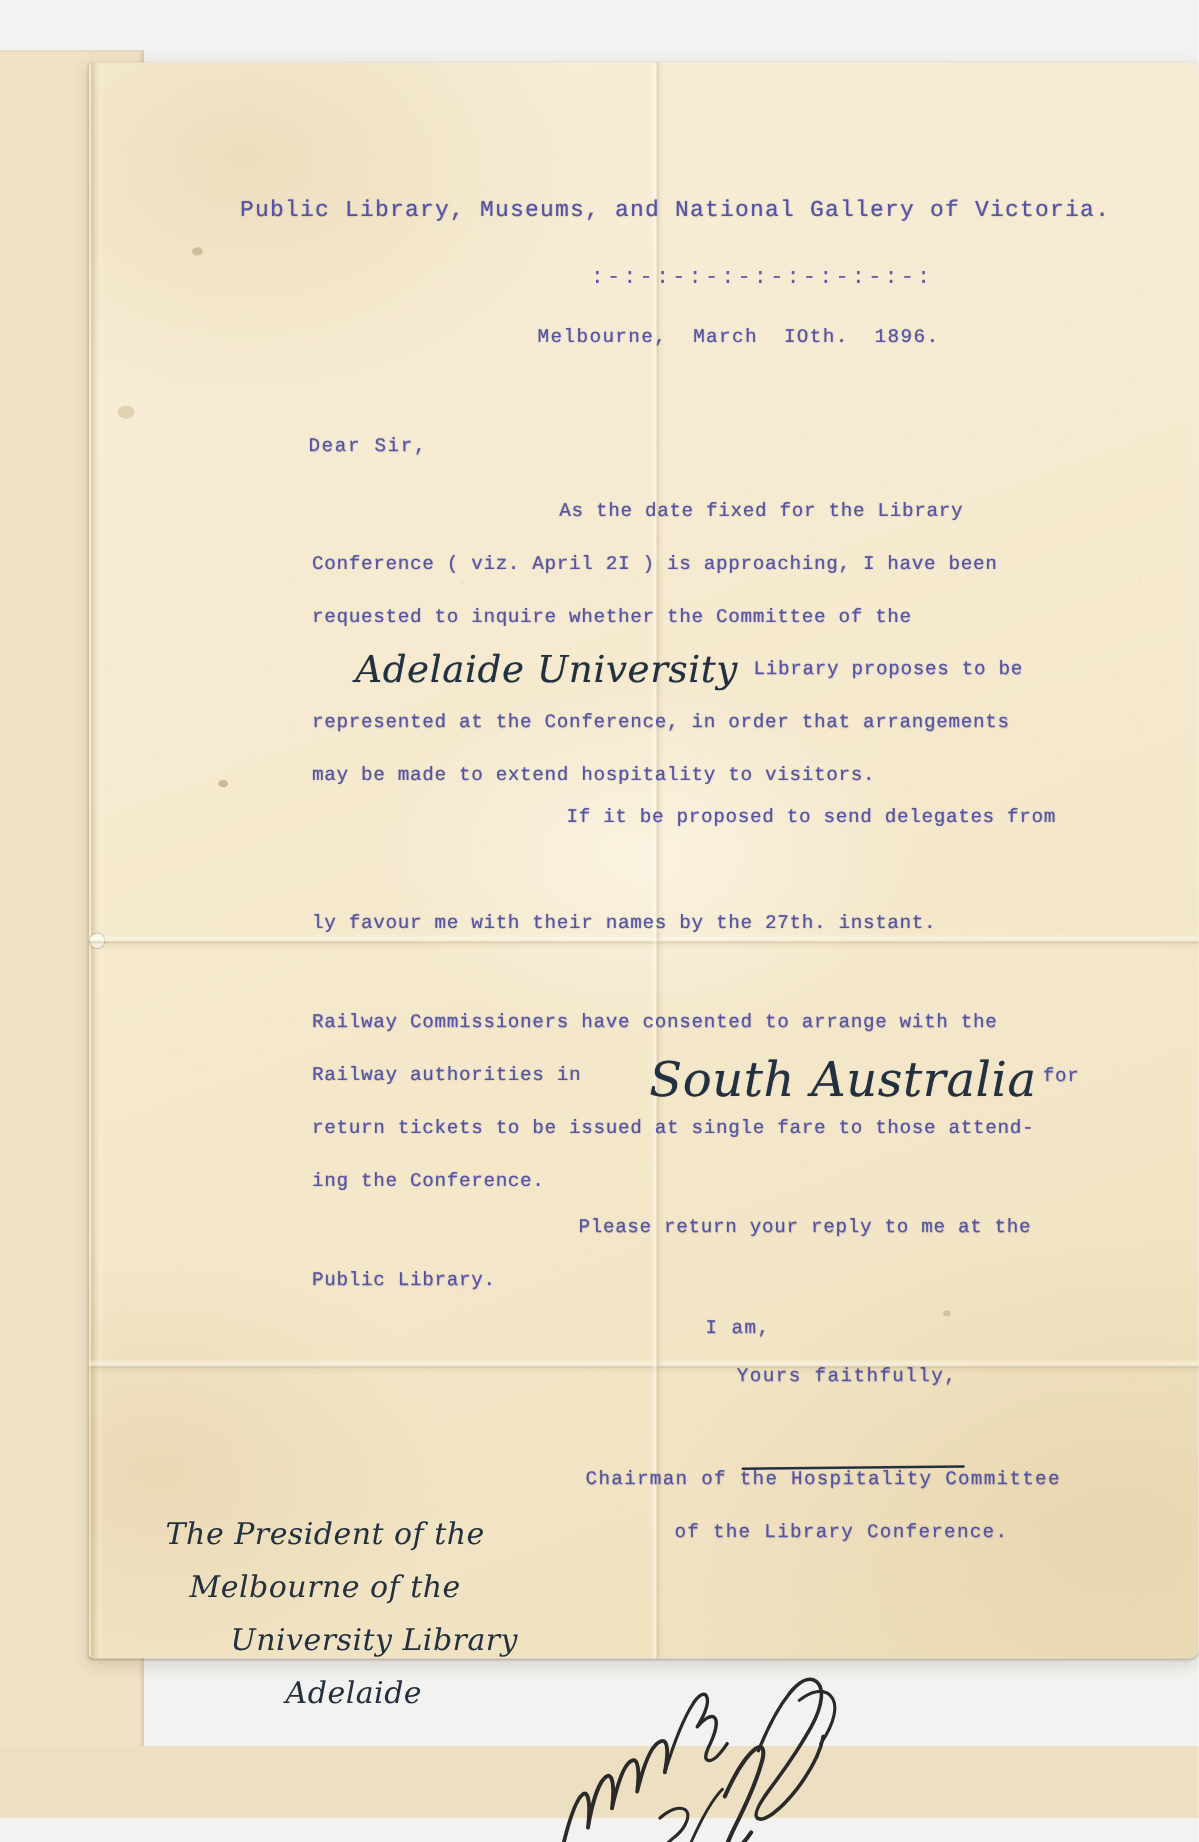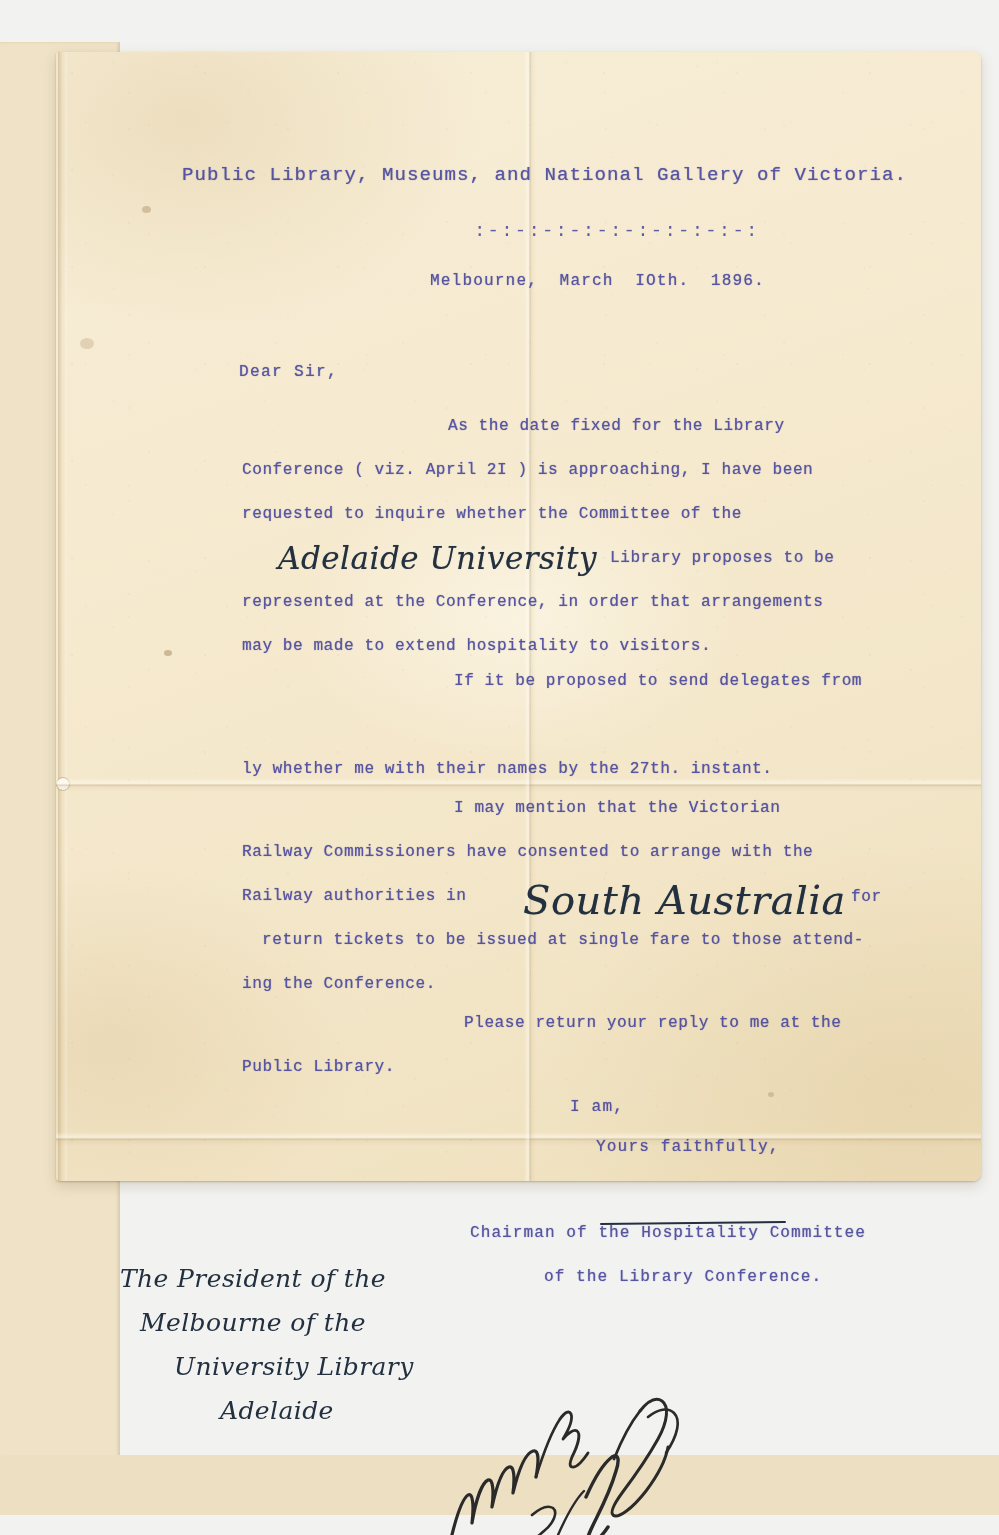--- a/index.html
+++ b/index.html
@@ -37,24 +37,24 @@
     left: 0px;
     top: 1455px;
     width: 999px;
     height: 60px;
     background: #eddfc2;
   }
 
   
   #letter-sheet {
     position: absolute;
-    left: 56px;
+    left: 74px;
     top: 52px;
     width: 925px;
-    height: 1129px;
+    height: 1330px;
     border-radius: 3px 6px 8px 4px;
     background:
       radial-gradient(ellipse 420px 300px at 14% 6%,  rgba(214,186,136,.30), rgba(214,186,136,0) 70%),
       radial-gradient(ellipse 520px 360px at 92% 92%, rgba(210,180,128,.26), rgba(210,180,128,0) 72%),
       radial-gradient(ellipse 360px 260px at 6% 88%,  rgba(206,176,124,.24), rgba(206,176,124,0) 70%),
       radial-gradient(ellipse 300px 200px at 50% 50%, rgba(255,252,240,.55), rgba(255,252,240,0) 75%),
       linear-gradient(160deg, #f7eed7 0%, #f6ead0 35%, #f3e6c8 70%, #eee0bd 100%);
     box-shadow:
       0 1px 2px rgba(90,70,40,.30),
       0 5px 14px rgba(90,70,40,.18);
@@ -246,31 +246,30 @@
     <div class="typed" style="left:186px; top:409px;">Conference ( viz. April 2I ) is approaching, I have been</div>
     <div class="typed" style="left:186px; top:453px;">requested to inquire whether the Committee of the</div>
 
     <div class="hand" style="left:222px; top:488px; font-size:31px; letter-spacing:.5px;">Adelaide University</div>
     <div class="typed" style="left:554px; top:497px;">Library proposes to be</div>
 
     <div class="typed" style="left:186px; top:541px;">represented at the Conference, in order that arrangements</div>
     <div class="typed" style="left:186px; top:585px;">may be made to extend hospitality to visitors.</div>
 
     <div class="typed" style="left:398px; top:620px;">If it be proposed to send delegates from</div>
-    <div class="typed" style="left:186px; top:708px;">ly whether me with their names by the 27th. instant.</div>
-
-    <div class="typed" style="left:398px; top:747px;">I may mention that the Victorian</div>
+    <div class="typed" style="left:186px; top:708px;">ly favour me with their names by the 27th. instant.</div>
+
     <div class="typed" style="left:186px; top:791px;">Railway Commissioners have consented to arrange with the</div>
 
     <div class="typed" style="left:186px; top:835px;">Railway authorities in</div>
 
     <div class="hand" style="left:467px; top:825px; font-size:40px; letter-spacing:.5px;">South Australia</div>
     <div class="typed" style="left:795px; top:836px;">for</div>
 
-    <div class="typed" style="left:186px; top:879px;margin-left:20px;">return tickets to be issued at single fare to those attend-</div>
+    <div class="typed" style="left:186px; top:879px;">return tickets to be issued at single fare to those attend-</div>
     <div class="typed" style="left:186px; top:923px;">ing the Conference.</div>
 
     <div class="typed" style="left:408px; top:962px;">Please return your reply to me at the</div>
     <div class="typed" style="left:186px; top:1006px;">Public Library.</div>
 
     <div class="typed" style="left:514px; top:1046px; letter-spacing:1.2px;">I am,</div>
     <div class="typed" style="left:540px; top:1086px; letter-spacing:1.2px;">Yours faithfully,</div>
 
     <div id="signature-underline"></div>
 

